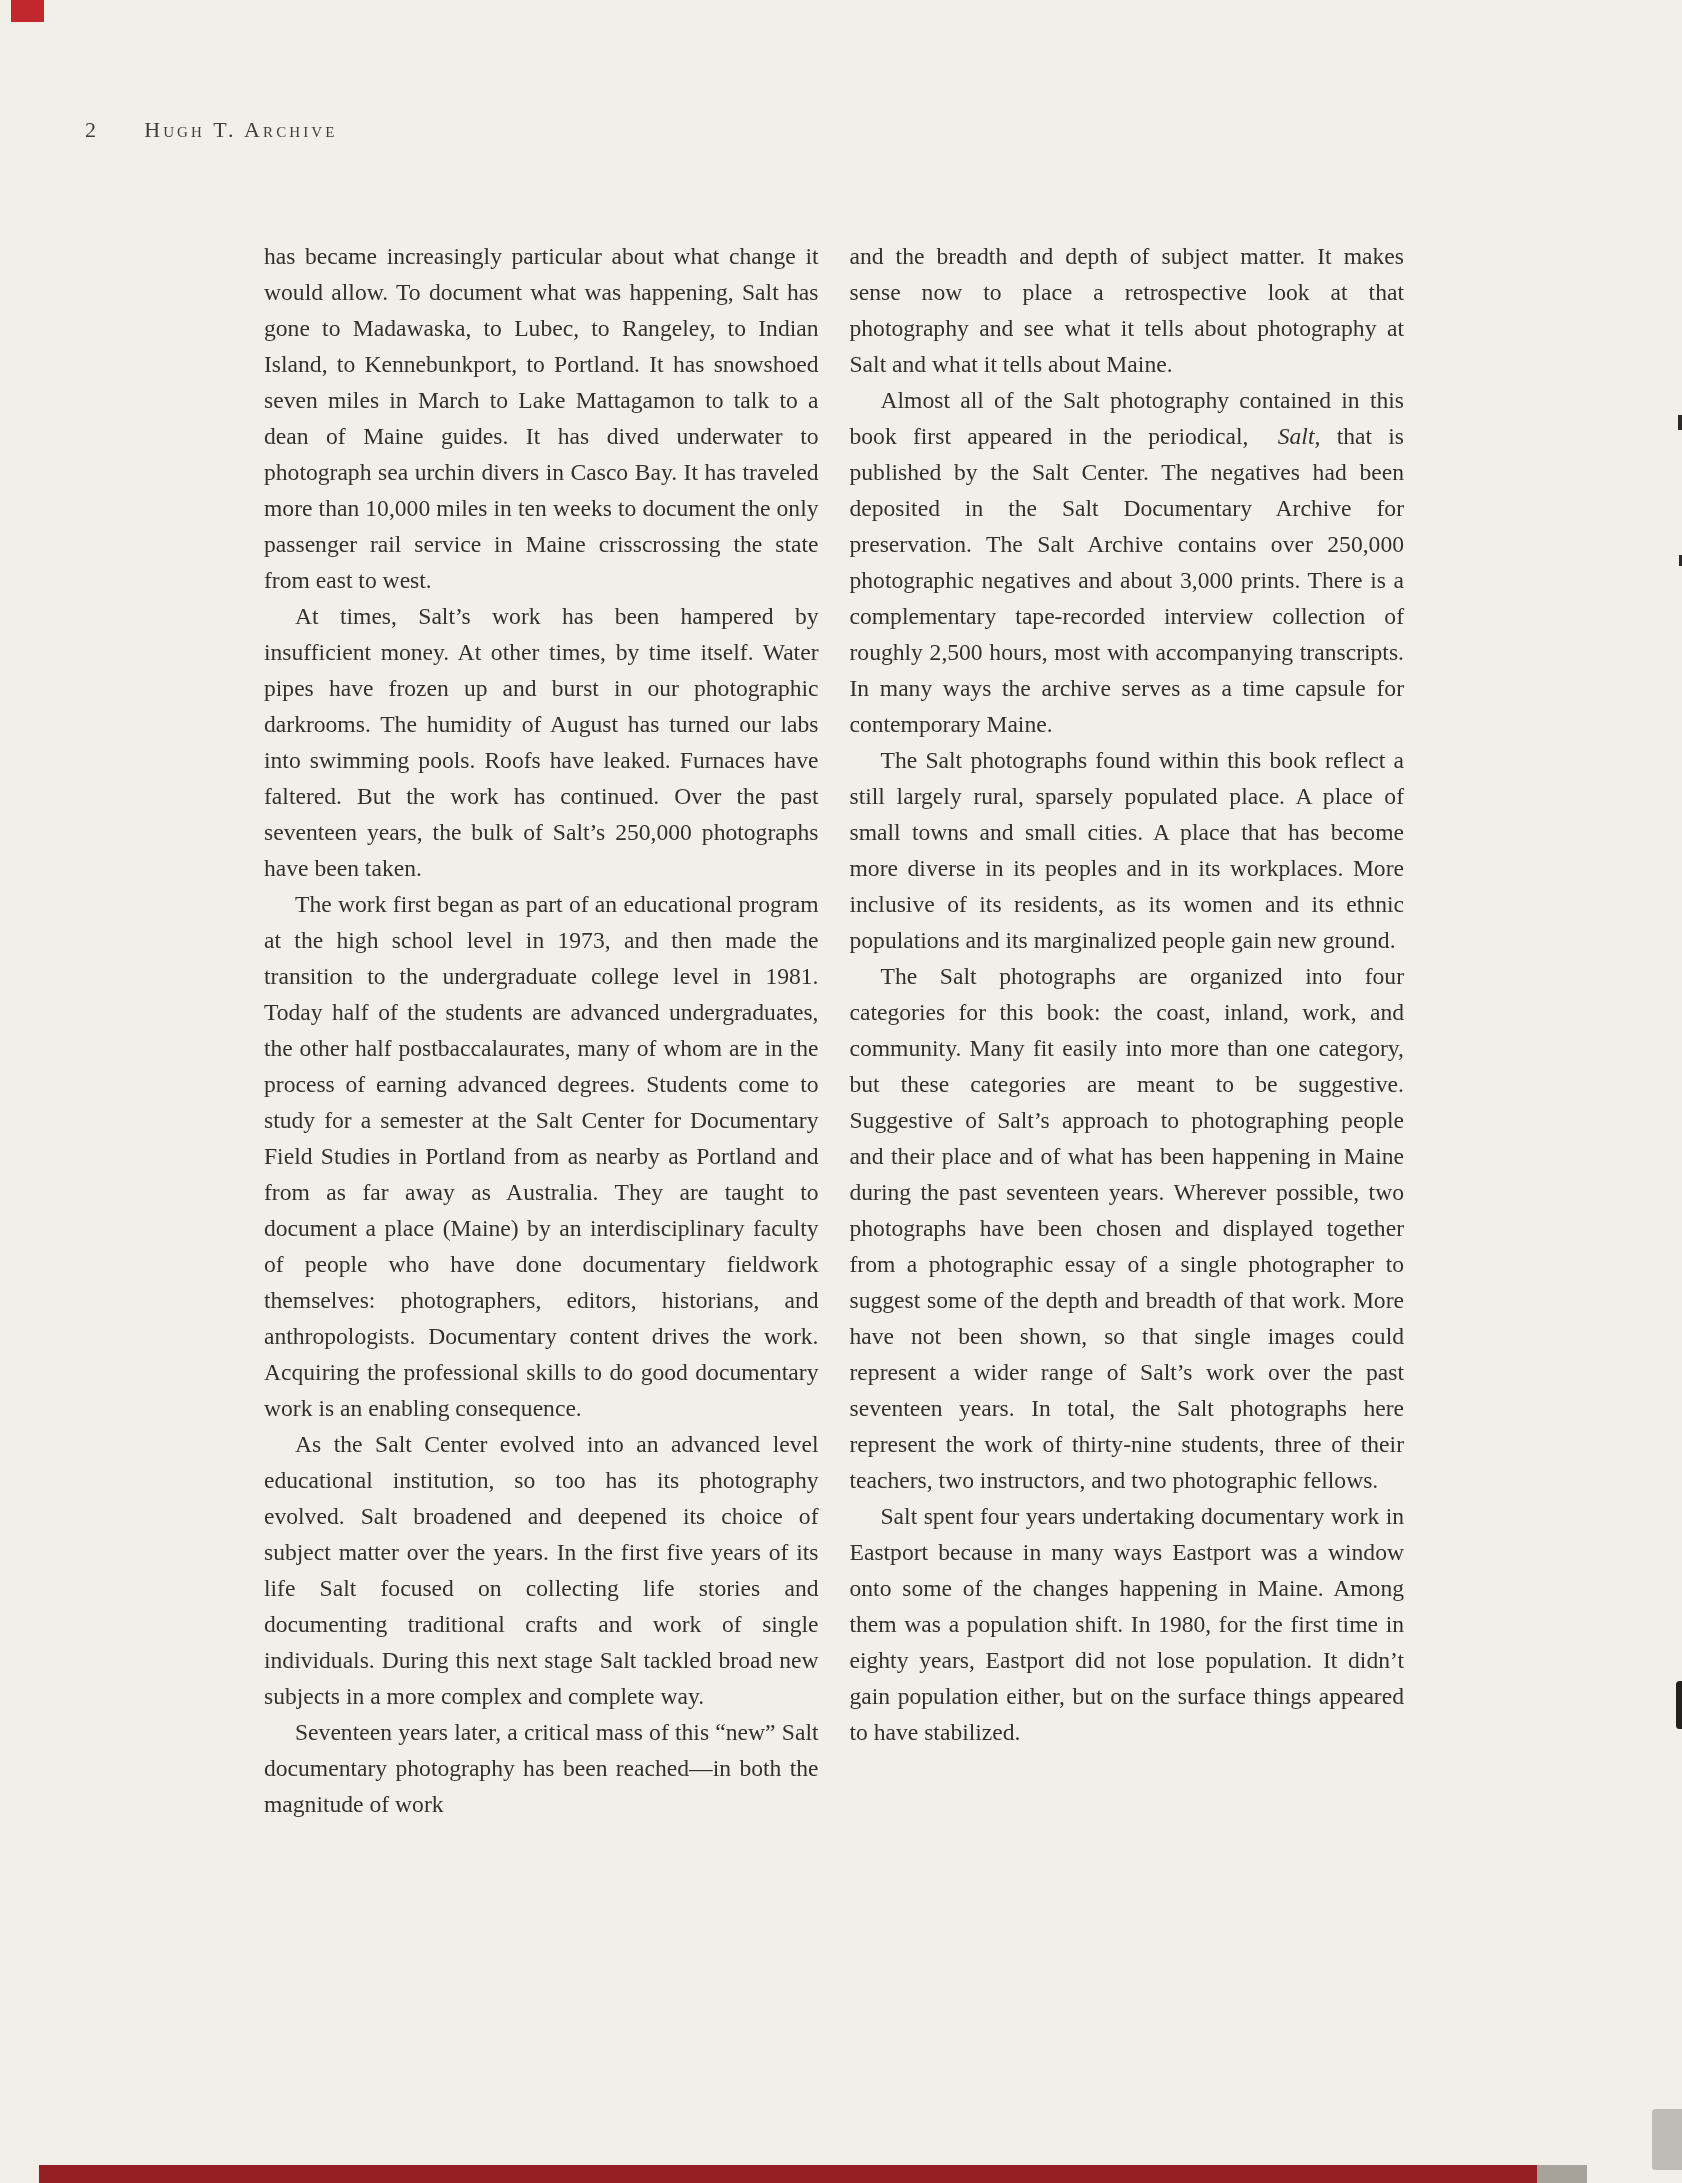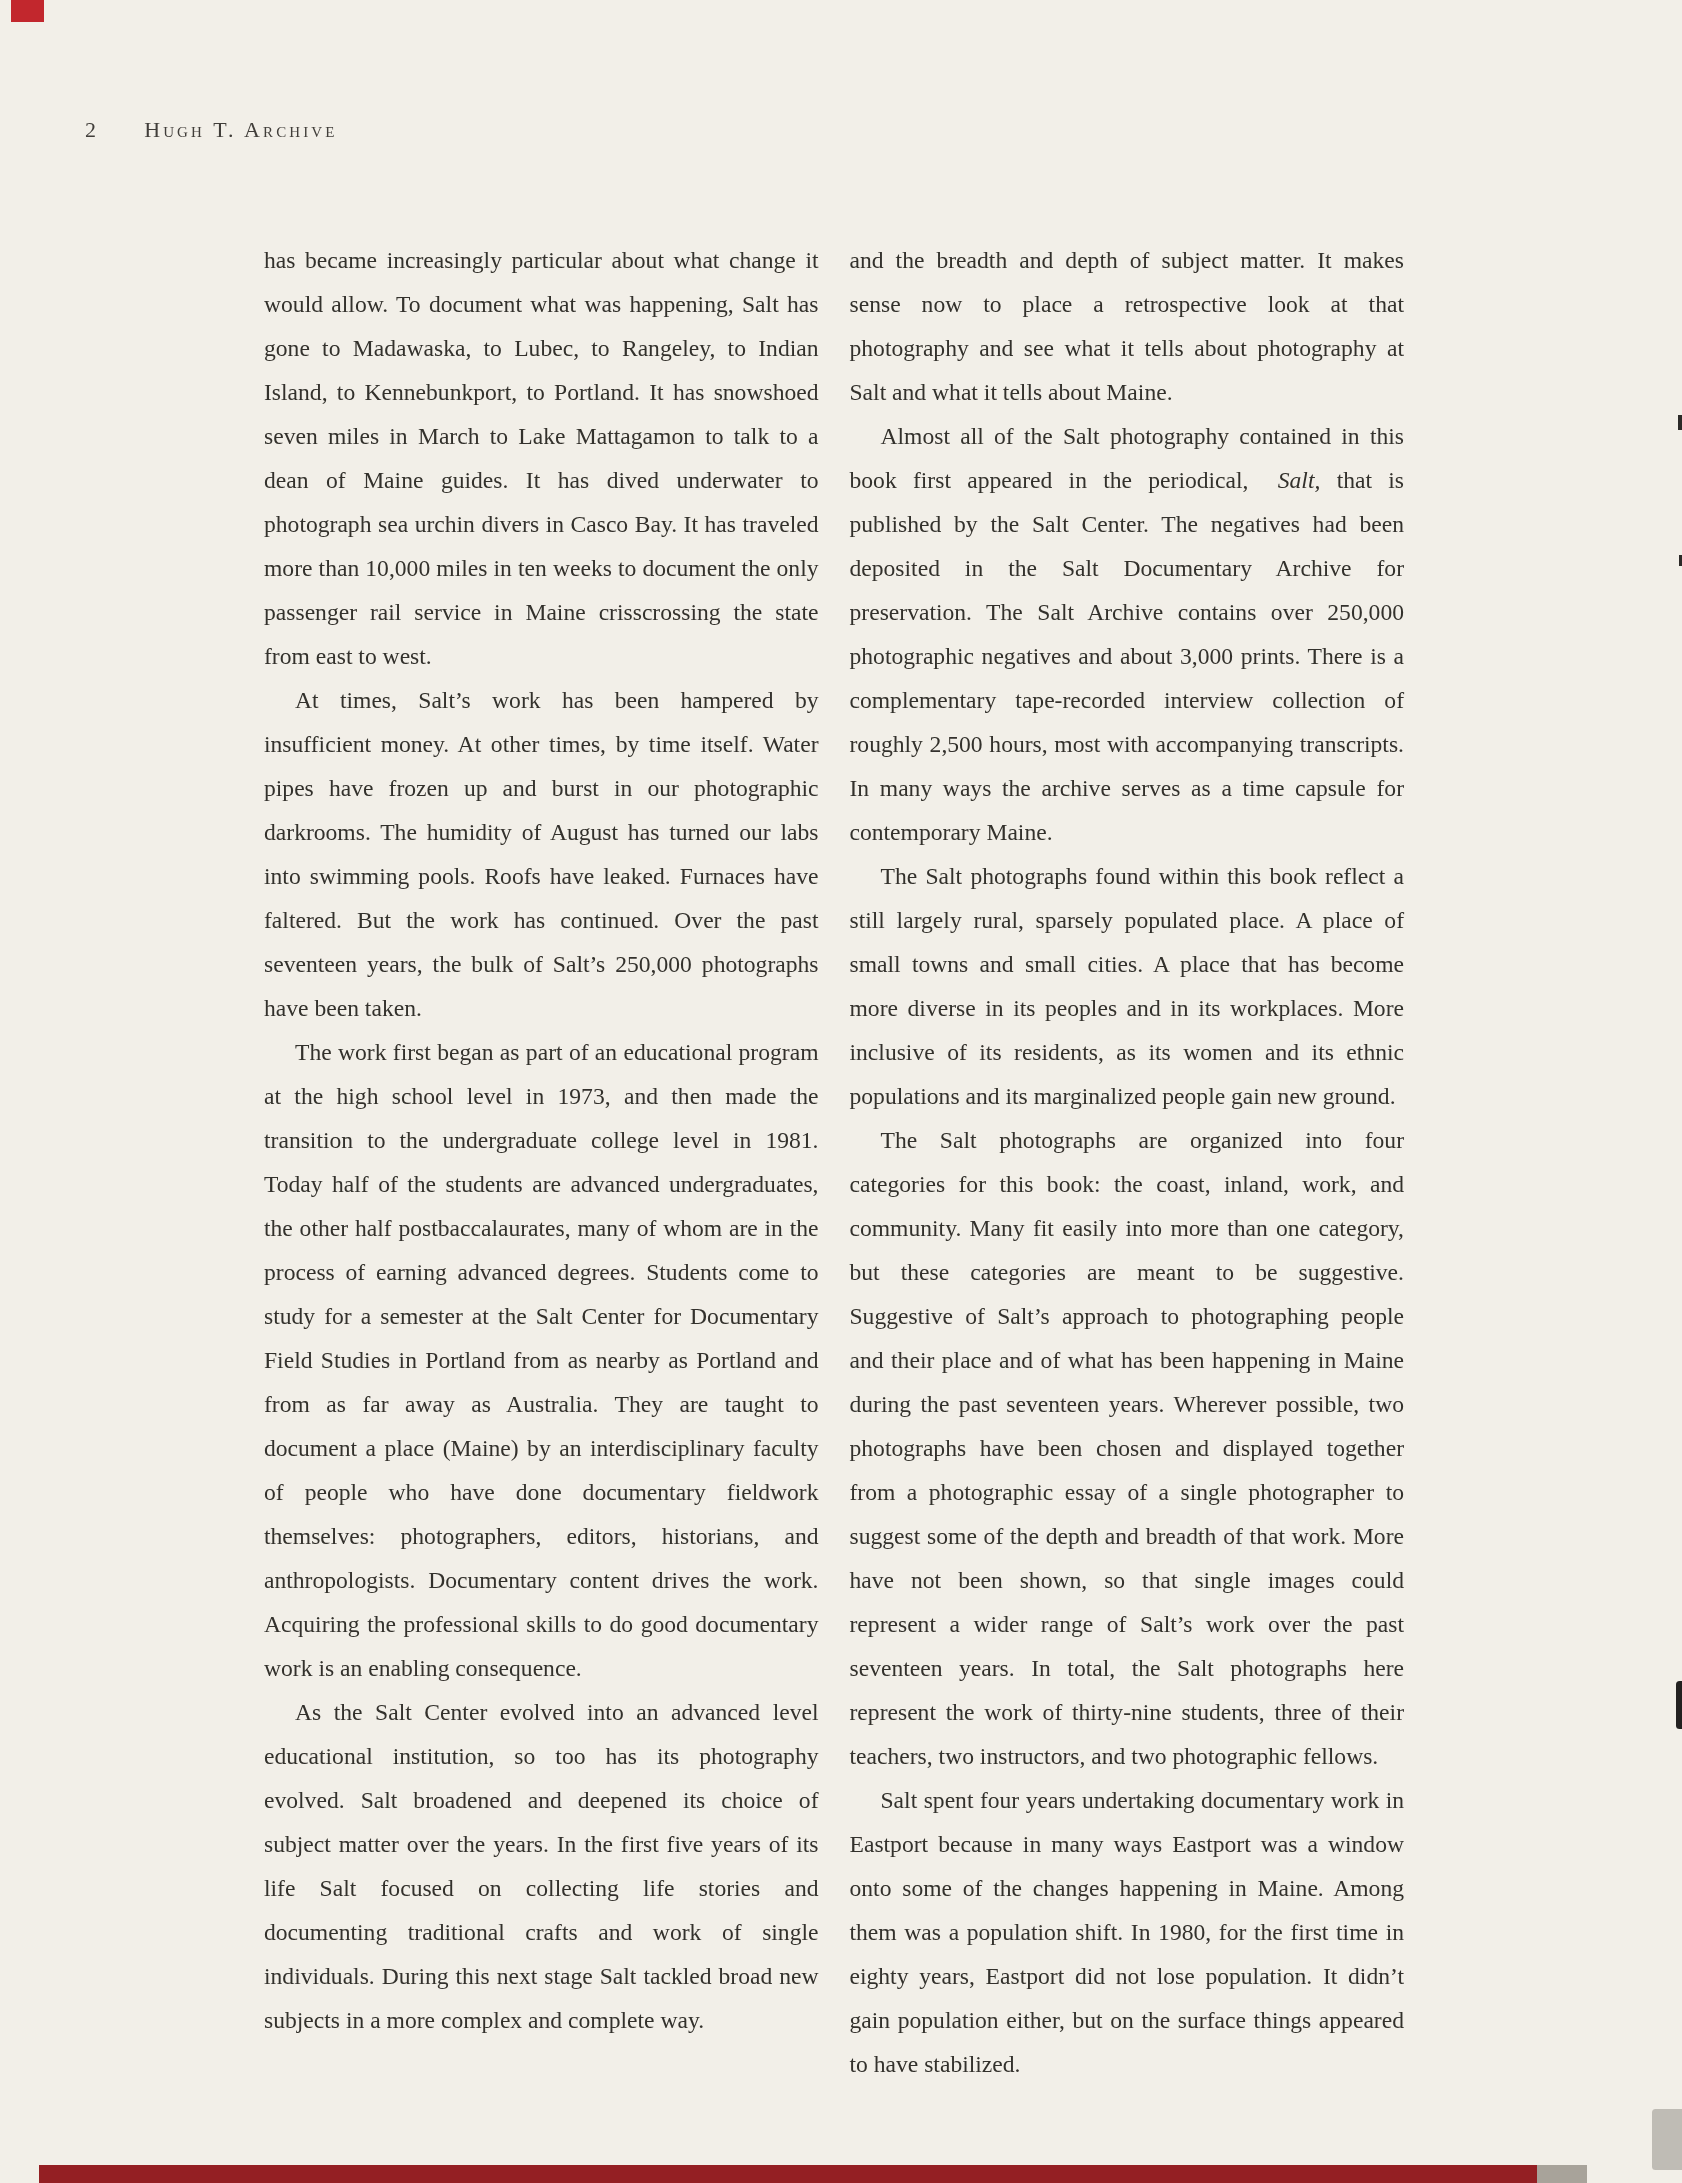--- a/index.html
+++ b/index.html
@@ -66,21 +66,21 @@
     left: 264px;
     top: 238px;
     width: 1140px;
     display: flex;
     gap: 31px;
   }
   .column {
     flex: 1 1 0;
     color: var(--text-color, #33312c);
     font-size: 23.6px;
-    line-height: 44px;
+    line-height: 36px;
     text-align: justify;
   }
   .column p {
     margin: 0;
   }
   .column p.indent {
     text-indent: 31px;
   }
   .italic { font-style: italic; margin-left: 13px; }
 </style>
@@ -94,20 +94,21 @@
   <header class="running-header">
     <span class="page-number">2</span><span class="header-title">Hugh T. Archive</span>
   </header>
 
   <main class="text-block">
     <div class="column" id="col-left">
         <p class=""><span>has became increasingly particular about what change it would allow. To document what was happening, Salt has gone to Madawaska, to Lubec, to Rangeley, to Indian Island, to Kennebunkport, to Portland. It has snowshoed seven miles in March to Lake Mattagamon to talk to a dean of Maine guides. It has dived underwater to photograph sea urchin divers in Casco Bay. It has traveled more than 10,000 miles in ten weeks to document the only passenger rail service in Maine crisscrossing the state from east to west.</span></p>
         <p class="indent"><span>At times, Salt’s work has been hampered by insufficient money. At other times, by time itself. Water pipes have frozen up and burst in our photographic darkrooms. The humidity of August has turned our labs into swimming pools. Roofs have leaked. Furnaces have faltered. But the work has continued. Over the past seventeen years, the bulk of Salt’s 250,000 photographs have been taken.</span></p>
         <p class="indent"><span>The work first began as part of an educational program at the high school level in 1973, and then made the transition to the undergraduate college level in 1981. Today half of the students are advanced undergraduates, the other half postbaccalaurates, many of whom are in the process of earning advanced degrees. Students come to study for a semester at the Salt Center for Documentary Field Studies in Portland from as nearby as Portland and from as far away as Australia. They are taught to document a place (Maine) by an interdisciplinary faculty of people who have done documentary fieldwork themselves: photographers, editors, historians, and anthropologists. Documentary content drives the work. Acquiring the professional skills to do good documentary work is an enabling consequence.</span></p>
         <p class="indent"><span>As the Salt Center evolved into an advanced level educational institution, so too has its photography evolved. Salt broadened and deepened its choice of subject matter over the years. In the first five years of its life Salt focused on collecting life stories and documenting traditional crafts and work of single individuals. During this next stage Salt tackled broad new subjects in a more complex and complete way.</span></p>
+        <p class="indent"><span>Seventeen years later, a critical mass of this “new” Salt documentary photography has been reached—in both the magnitude of work</span></p>
       </div>
     <div class="column" id="col-right">
         <p class=""><span>and the breadth and depth of subject matter. It makes sense now to place a retrospective look at that photography and see what it tells about photography at Salt and what it tells about Maine.</span></p>
         <p class="indent"><span>Almost all of the Salt photography contained in this book first appeared in the periodical, </span><span class="italic">Salt,</span><span> that is published by the Salt Center. The negatives had been deposited in the Salt Documentary Archive for preservation. The Salt Archive contains over 250,000 photographic negatives and about 3,000 prints. There is a complementary tape-recorded interview collection of roughly 2,500 hours, most with accompanying transcripts. In many ways the archive serves as a time capsule for contemporary Maine.</span></p>
         <p class="indent"><span>The Salt photographs found within this book reflect a still largely rural, sparsely populated place. A place of small towns and small cities. A place that has become more diverse in its peoples and in its workplaces. More inclusive of its residents, as its women and its ethnic populations and its marginalized people gain new ground.</span></p>
         <p class="indent"><span>The Salt photographs are organized into four categories for this book: the coast, inland, work, and community. Many fit easily into more than one category, but these categories are meant to be suggestive. Suggestive of Salt’s approach to photographing people and their place and of what has been happening in Maine during the past seventeen years. Wherever possible, two photographs have been chosen and displayed together from a photographic essay of a single photographer to suggest some of the depth and breadth of that work. More have not been shown, so that single images could represent a wider range of Salt’s work over the past seventeen years. In total, the Salt photographs here represent the work of thirty-nine students, three of their teachers, two instructors, and two photographic fellows.</span></p>
         <p class="indent"><span>Salt spent four years undertaking documentary work in Eastport because in many ways Eastport was a window onto some of the changes happening in Maine. Among them was a population shift. In 1980, for the first time in eighty years, Eastport did not lose population. It didn’t gain population either, but on the surface things appeared to have stabilized.</span></p>
       </div>
   </main>
 

